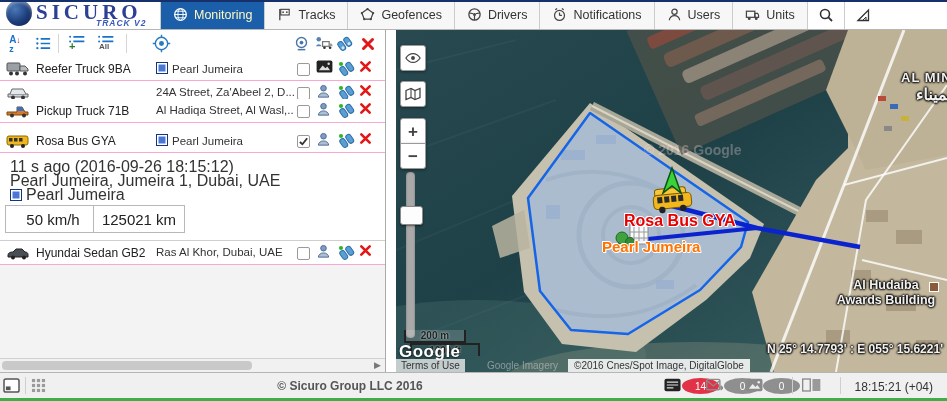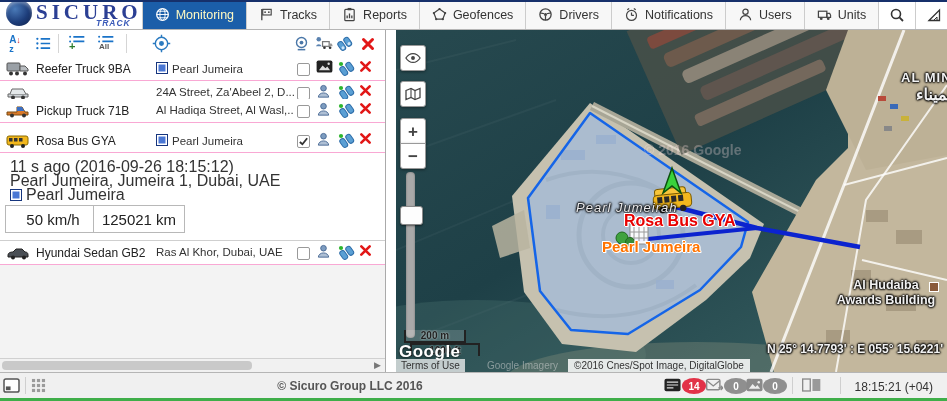--- a/index.html
+++ b/index.html
@@ -61,21 +61,21 @@
   #sliderhandle{position:absolute;left:4px;top:176px;width:21px;height:17px;background:#fdfdfd;border:1px solid #8a8a8a;
                 border-radius:3px;box-shadow:0 1px 2px rgba(0,0,0,.5);cursor:grab;}
   .scalebox{position:absolute;font-size:10px;font-weight:bold;color:#222;text-align:center;box-sizing:border-box;
             text-shadow:0 0 2px rgba(255,255,255,.8);}
   #attrib{position:absolute;left:0;bottom:0;width:551px;height:13px;display:flex;align-items:center;font-size:10px;}
   #glogo{position:absolute;left:3px;bottom:10px;font-size:17px;font-weight:bold;color:#fff;letter-spacing:.5px;
          text-shadow:0 1px 3px rgba(0,0,0,.8);}
   
   #statusbar{position:absolute;left:0;top:372px;width:947px;height:26px;background:#f0f0f0;border-top:1px solid #b5b5b5;box-sizing:border-box;}
   #greenline{position:absolute;left:0;top:398px;width:947px;height:3px;background:#3fae49;}
-  .badge{position:absolute;top:5px;width:24px;height:16px;border-radius:50%;color:#fff;font-size:10px;font-weight:bold;
+  .badge{position:absolute;top:5px;width:37px;height:16px;border-radius:50%;color:#fff;font-size:10px;font-weight:normal;
          display:flex;align-items:center;justify-content:center;}
   .sbico{position:absolute;top:5px;cursor:pointer;}
   .ssep{position:absolute;top:4px;width:1px;height:17px;background:#cfcfcf;}
 </style>
 </head>
 <body>
 
 <div id="app">
   <div id="topstripe"></div>
 
@@ -94,28 +94,20 @@
       <span>Monitoring</span>
     </div>
     <div class="tab">
       <svg viewBox="0 0 16 16">
           <path d="M3 2v12" stroke="currentColor" stroke-width="1.4"></path>
           <rect x="4" y="2.5" width="9" height="6" fill="none" stroke="currentColor" stroke-width="1.2"></rect>
           <circle cx="6.5" cy="5.5" r=".9" fill="currentColor"></circle>
           <circle cx="10.5" cy="5.5" r=".9" fill="currentColor"></circle>
         </svg>
       <span>Tracks</span>
-    </div>
-    <div class="tab">
-      <svg viewBox="0 0 16 16">
-          <rect x="3" y="2.5" width="10" height="12" rx="1" fill="none" stroke="currentColor" stroke-width="1.3"></rect>
-          <rect x="6" y="1" width="4" height="2.5" fill="currentColor"></rect>
-          <path d="M5.5 12v-3M8 12V7M10.5 12V9" stroke="currentColor" stroke-width="1.4"></path>
-        </svg>
-      <span>Reports</span>
     </div>
     <div class="tab">
       <svg viewBox="0 0 16 16">
           <polygon points="8,2.2 14,6.5 11.5,13 4.5,13 2,6.5" fill="none" stroke="currentColor" stroke-width="1.3"></polygon>
           <circle cx="8" cy="2.2" r="1.2" fill="currentColor"></circle>
           <circle cx="14" cy="6.5" r="1.2" fill="currentColor"></circle>
           <circle cx="11.5" cy="13" r="1.2" fill="currentColor"></circle>
           <circle cx="4.5" cy="13" r="1.2" fill="currentColor"></circle>
           <circle cx="2" cy="6.5" r="1.2" fill="currentColor"></circle>
         </svg>
@@ -526,21 +518,20 @@
         <rect x="18" y="10" width="5" height="6" fill="#2a2a2a"></rect>
           <rect x="25" y="10" width="5" height="6" fill="#2a2a2a"></rect>
         <circle cx="8" cy="23" r="3.2" fill="#222"></circle>
           <circle cx="29" cy="23" r="3.2" fill="#222"></circle>
       </g>
 
       <polygon points="276,138 285,163 276,156 267,163" fill="#39d23c" stroke="#0c520e" stroke-width="1.5"></polygon>
     </svg>
 
     
-    <span class="maplbl halo-dark" style="left:180px;top:170px;font-size:13px;letter-spacing:1px;color:#e8e8ea;font-style:italic;">Pearl Jumeirah</span>
     <span class="maplbl halo-white" style="left:228px;top:182px;font-size:16px;font-weight:bold;color:#e80000;">Rosa Bus GYA</span>
     <span class="maplbl halo-white" style="left:206px;top:208px;font-size:15px;font-weight:bold;color:#ff7300;">Pearl Jumeira</span>
     <span class="maplbl halo-dark" style="left:505px;top:40px;font-size:13px;font-weight:bold;letter-spacing:1px;">AL MINA</span>
     <span class="maplbl halo-dark" style="left:512px;top:55px;font-size:16px;font-weight:bold;padding-left:8px;">الميناء</span>
     <div class="maplbl halo-dark" style="left:430px;top:248px;width:120px;text-align:center;font-size:12.5px;font-weight:bold;line-height:1.2;">
       <span>Al Hudaiba</span><br><span>Awards Building</span>
     </div>
     <div class="maplbl" style="left:533px;top:252px;width:8px;height:8px;background:#8a5a3a;border:1.5px solid #fff;"></div>
     <span class="maplbl halo-dark" style="right:4px;top:312px;font-size:12px;font-weight:bold;">N 25° 14.7793' : E 055° 15.6221'</span>
     <span class="maplbl" style="left:248px;top:112px;font-size:14px;font-weight:bold;color:rgba(255,225,225,.3);">© 2016 Google</span>

